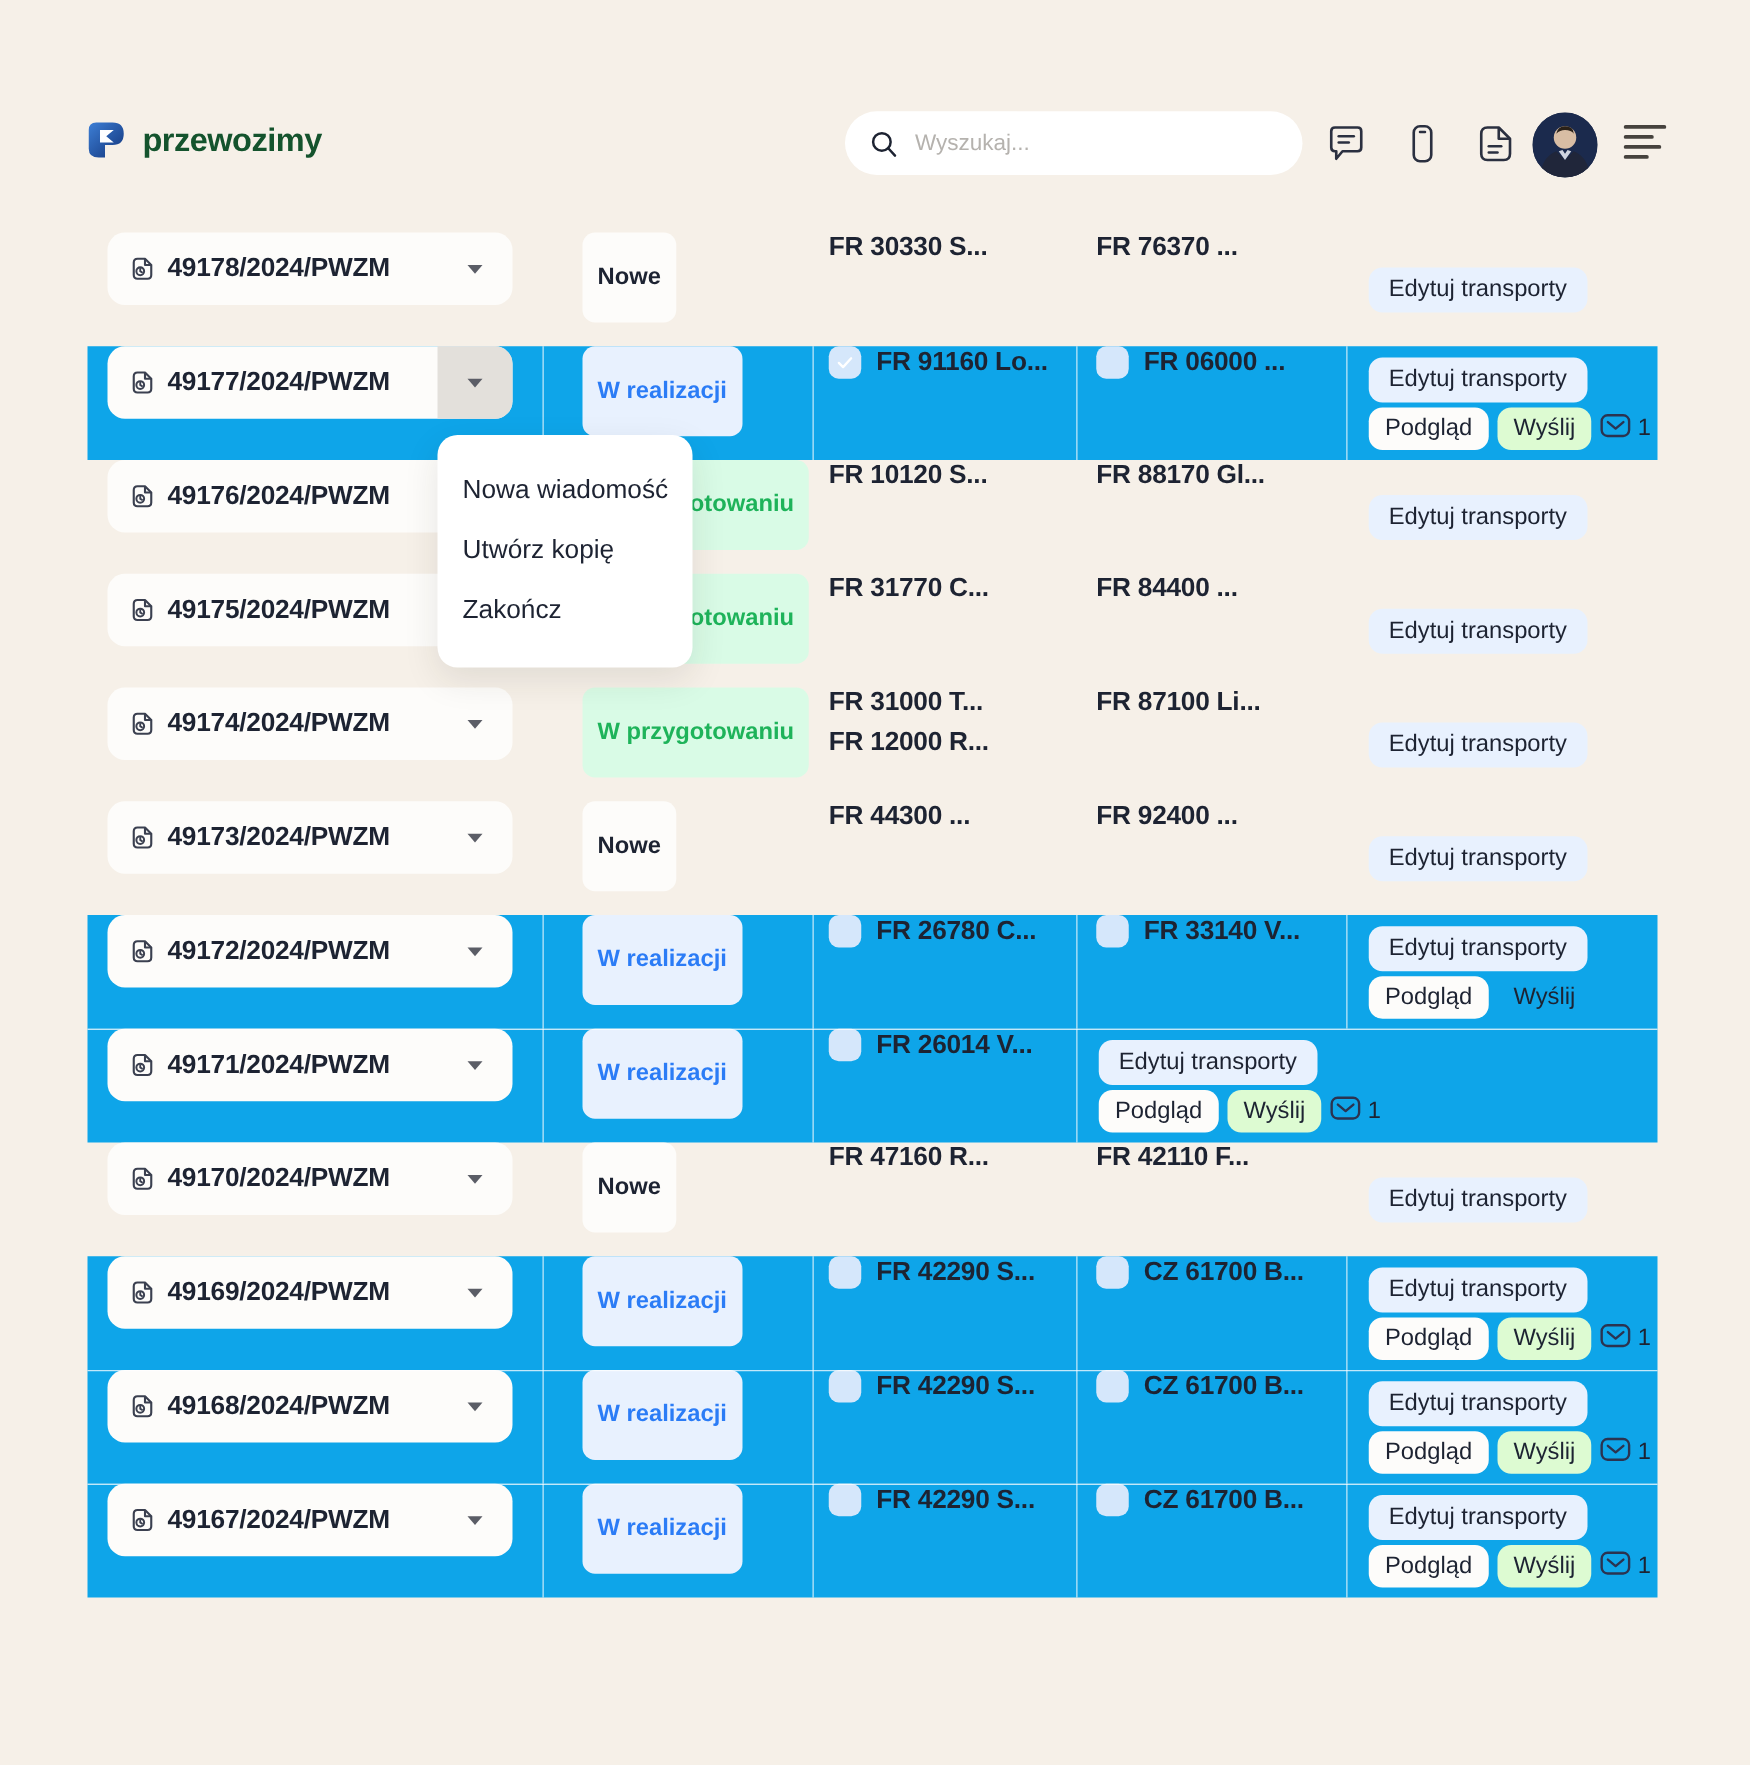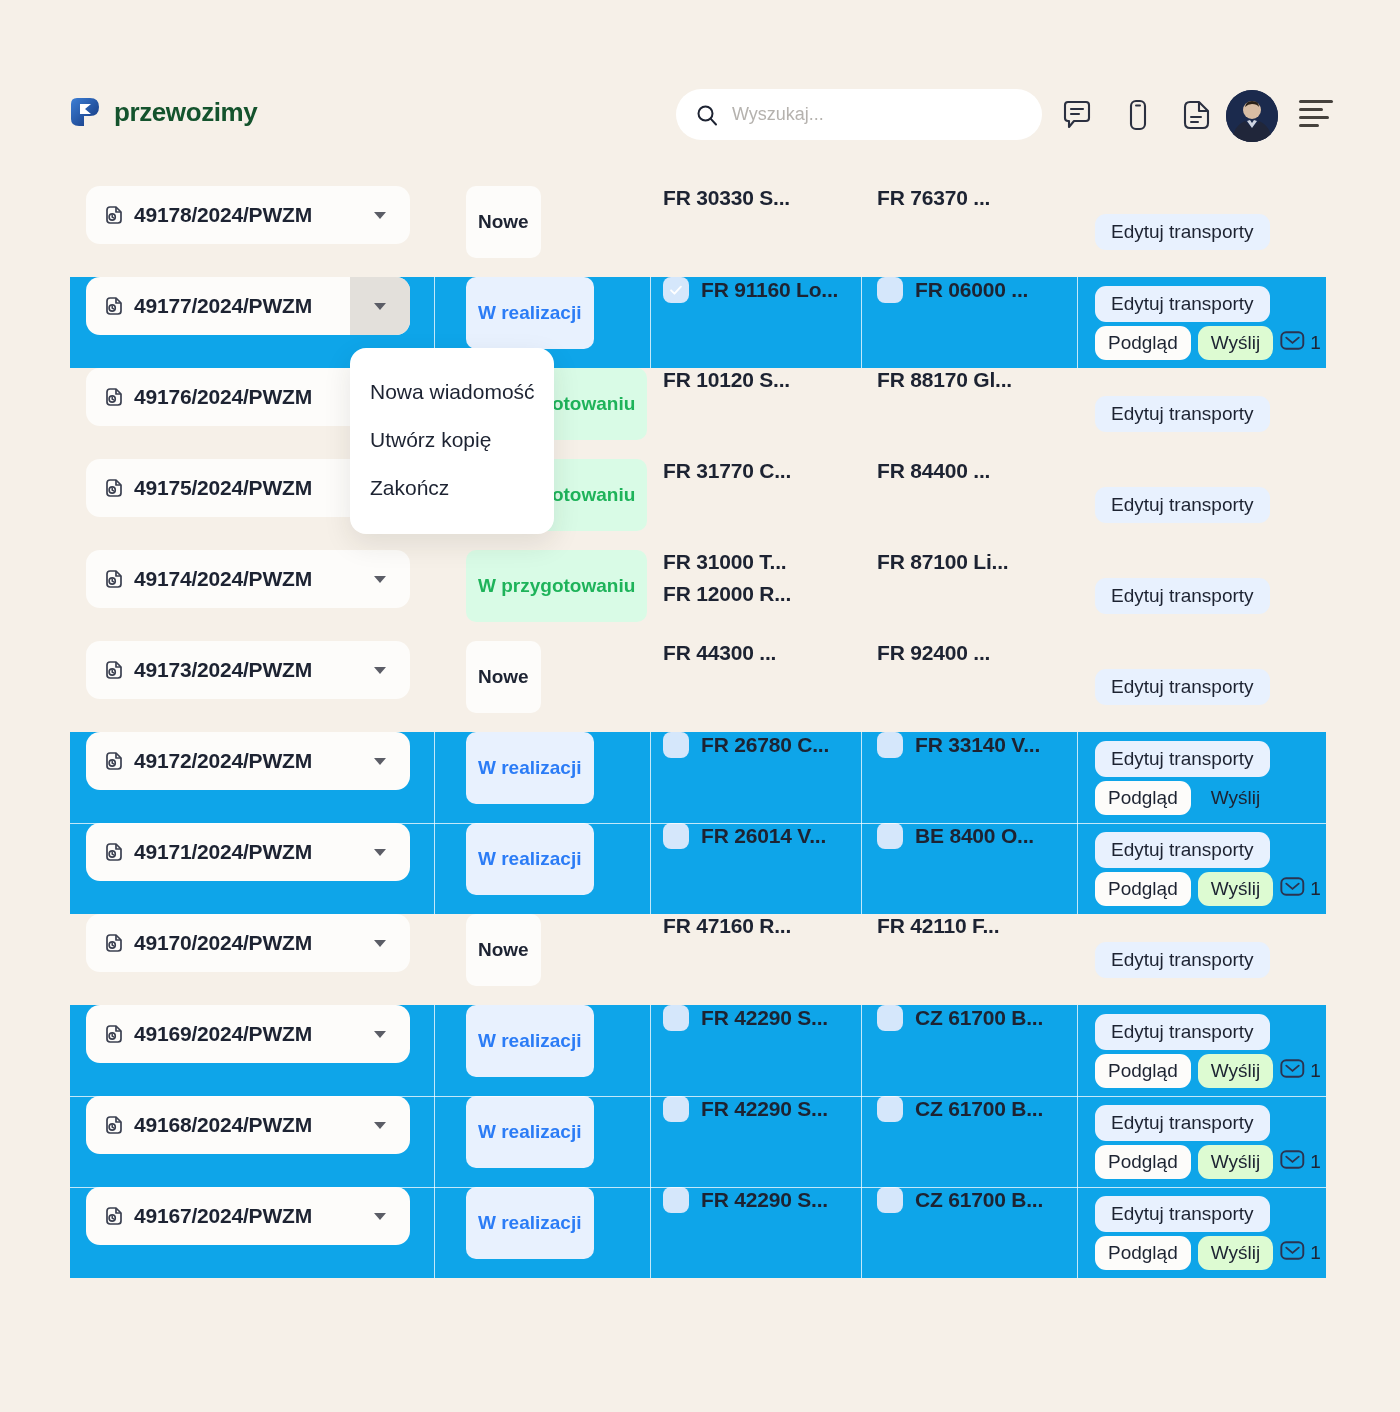--- a/index.html
+++ b/index.html
@@ -651,28 +651,20 @@
       <span class="badge realizacji">W realizacji</span>
     </div>
     <div class="cell c-from">
         <span class="transport">
           <span class="chk "></span>
           <span class="transport-lines">
             <span>FR 26014 V...</span>
           </span>
         </span>
       </div>
-    <div class="cell c-to">
-        <span class="transport">
-          <span class="chk "></span>
-          <span class="transport-lines">
-            <span>BE 8400 O...</span>
-          </span>
-        </span>
-      </div>
     <div class="cell c-act">
         <span class="btn-edit">Edytuj transporty</span>
         <span class="act-line2">
       <span class="btn-podglad">Podgląd</span>
       <span class="btn-wyslij green">Wyślij</span>
       <span class="mail-count">
           <span><svg viewBox="0 0 26 22" width="25" height="21">
   <rect x="1.3" y="2.3" width="23" height="17.4" rx="5" fill="none" stroke="#2b3350" stroke-width="2"></rect>
   <path d="M6.5 8 L13 13.5 L19.5 8" fill="none" stroke="#2b3350" stroke-width="2" stroke-linecap="round" stroke-linejoin="round"></path>
               </svg></span>

